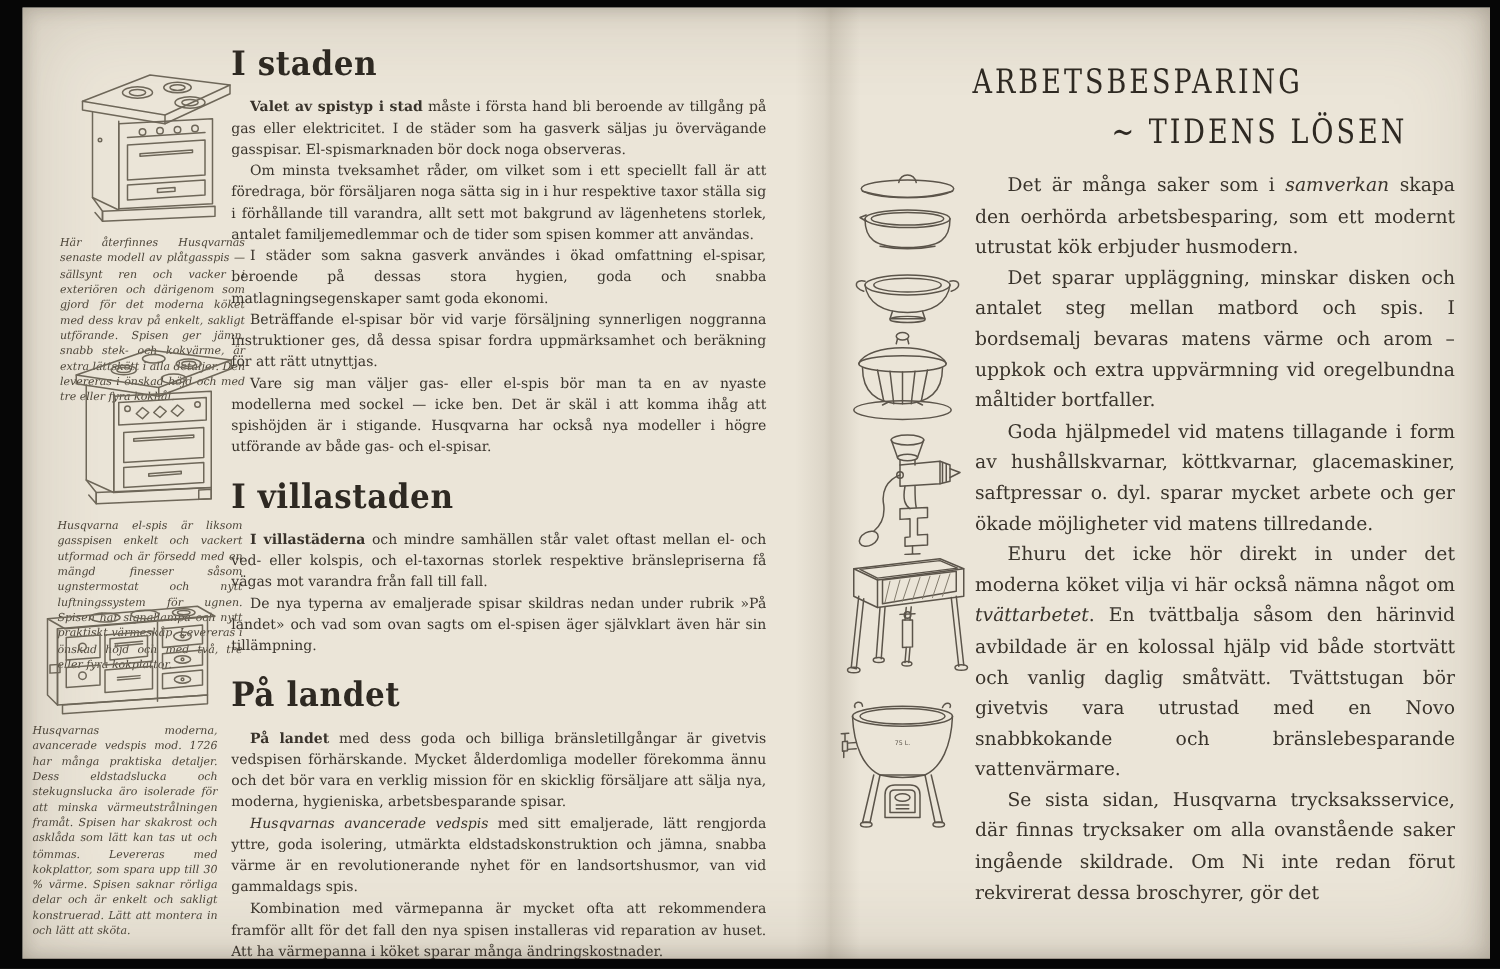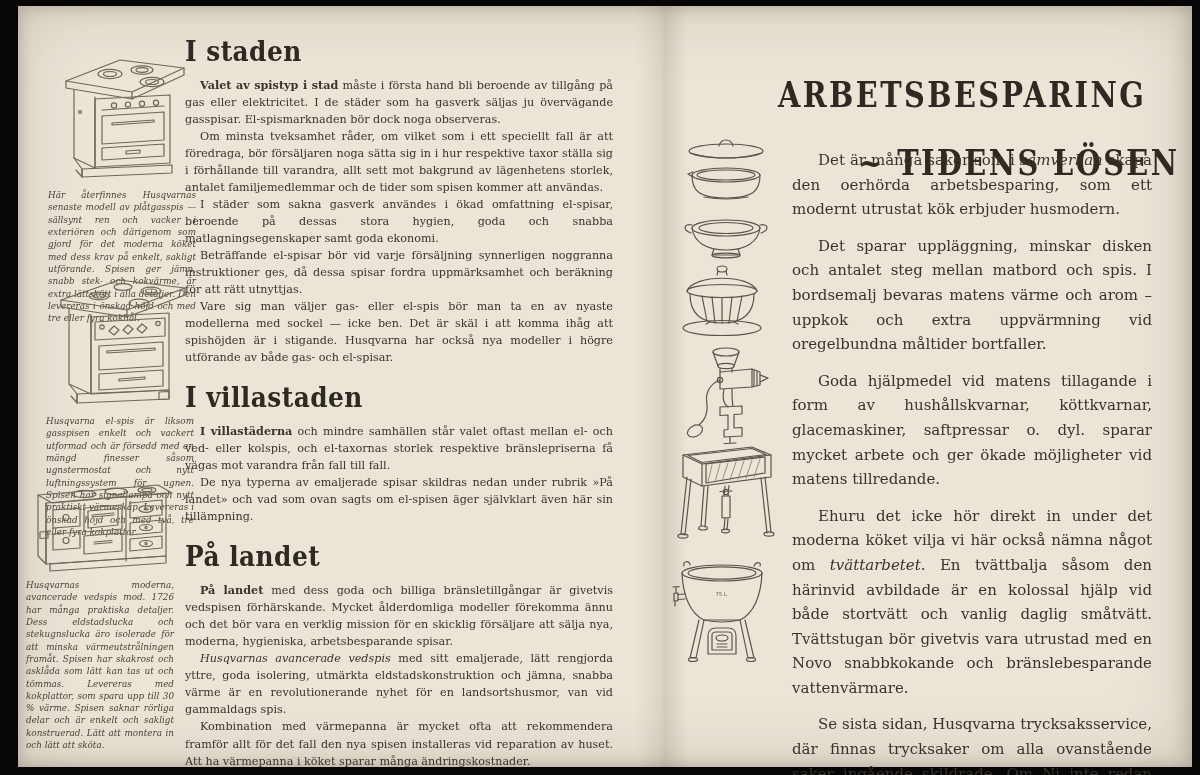--- a/index.html
+++ b/index.html
@@ -21,33 +21,33 @@
   .tl{position:absolute;left:167px;top:30px;width:428px;color:#39332b;}
   .sec-h{font-size:27px;font-weight:700;letter-spacing:.5px;margin:0 0 10px 0;
          color:#2e2922;transform:scaleX(.92);transform-origin:left;}
   .sec-h.mt{margin-top:16px;}
   .tl p{margin:0;font-size:11.2px;line-height:1.52;text-align:justify;text-indent:15px;}
   .tl p b{font-weight:700;}
   .em-p{}
   .em-lead{font-style:italic;}
   
   .rhead{position:absolute;left:760px;top:40px;width:400px;color:#2e2922;}
-  .rhead .l1,.rhead .l2{font-size:36px;font-weight:700;letter-spacing:3px;line-height:40px;white-space:nowrap;margin-top:28px;}
+  .rhead .l1,.rhead .l2{font-size:27px;font-weight:400;letter-spacing:3px;line-height:40px;white-space:nowrap;}
   .rhead .l1 span{display:inline-block;transform:scaleX(.8);transform-origin:left;}
   .rhead .l2{text-align:center;}
   .rhead .l2 span{display:inline-block;transform:scaleX(.8);transform-origin:right;}
   .rfig{position:absolute;margin:0;}
   .rf-pan{left:658px;top:130px;}
   .rf-bowl{left:660px;top:206px;}
   .rf-tureen{left:652px;top:256px;}
   .rf-grinder{left:660px;top:338px;}
   .rf-bench{left:650px;top:428px;}
   .rf-boiler{left:652px;top:550px;}
   .tr{position:absolute;left:762px;top:130px;width:384px;color:#39332b;}
-  .tr p{margin:12px;font-size:15px;line-height:24.6px;text-align:justify;text-indent:26px;}
+  .tr p{margin:0;font-size:15px;line-height:24.6px;text-align:justify;text-indent:26px;}
   .tr .em{font-style:italic;}
   svg .s{fill:none;stroke:#6e6759;stroke-width:1.2;stroke-linejoin:round;stroke-linecap:round;}
   svg .k{fill:none;stroke:#5b544a;stroke-width:1.2;stroke-linejoin:round;stroke-linecap:round;}
   svg .hatch{stroke:#837c6d;stroke-width:.8;}
   svg text{font-family:"DejaVu Sans","Liberation Sans",sans-serif;}
 </style>
 </head>
 <body>
 
 <div class="paper">

